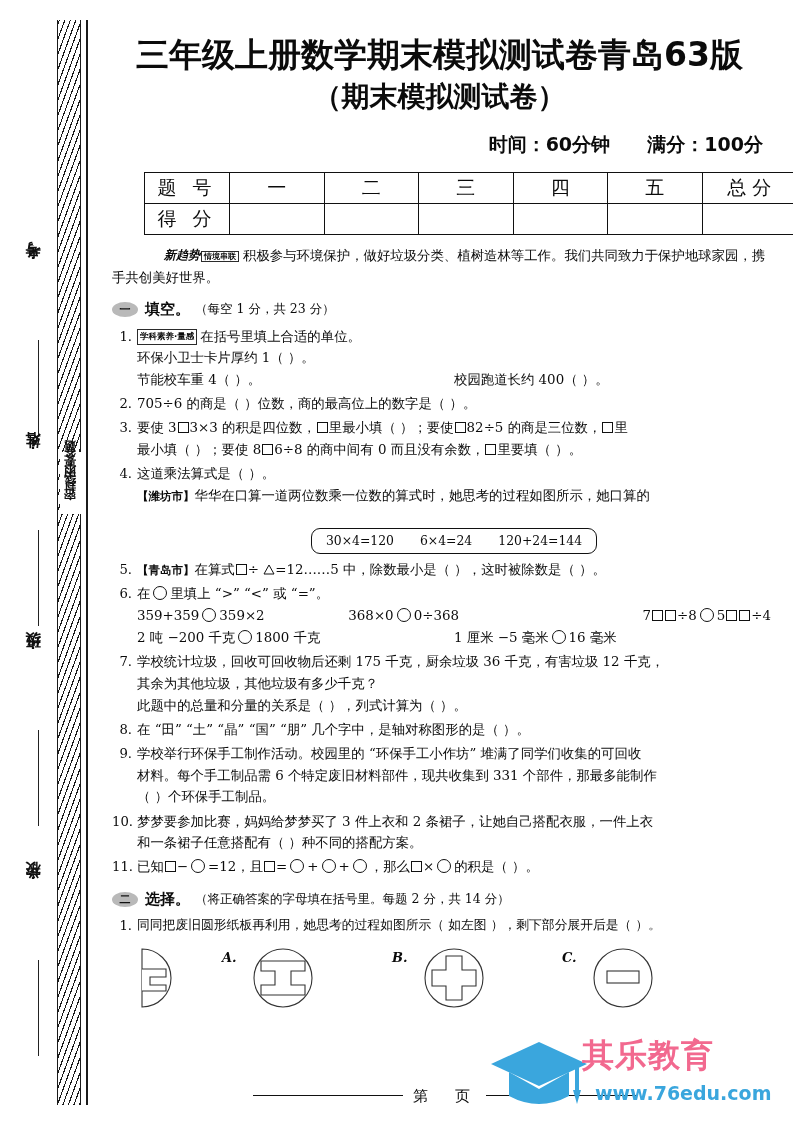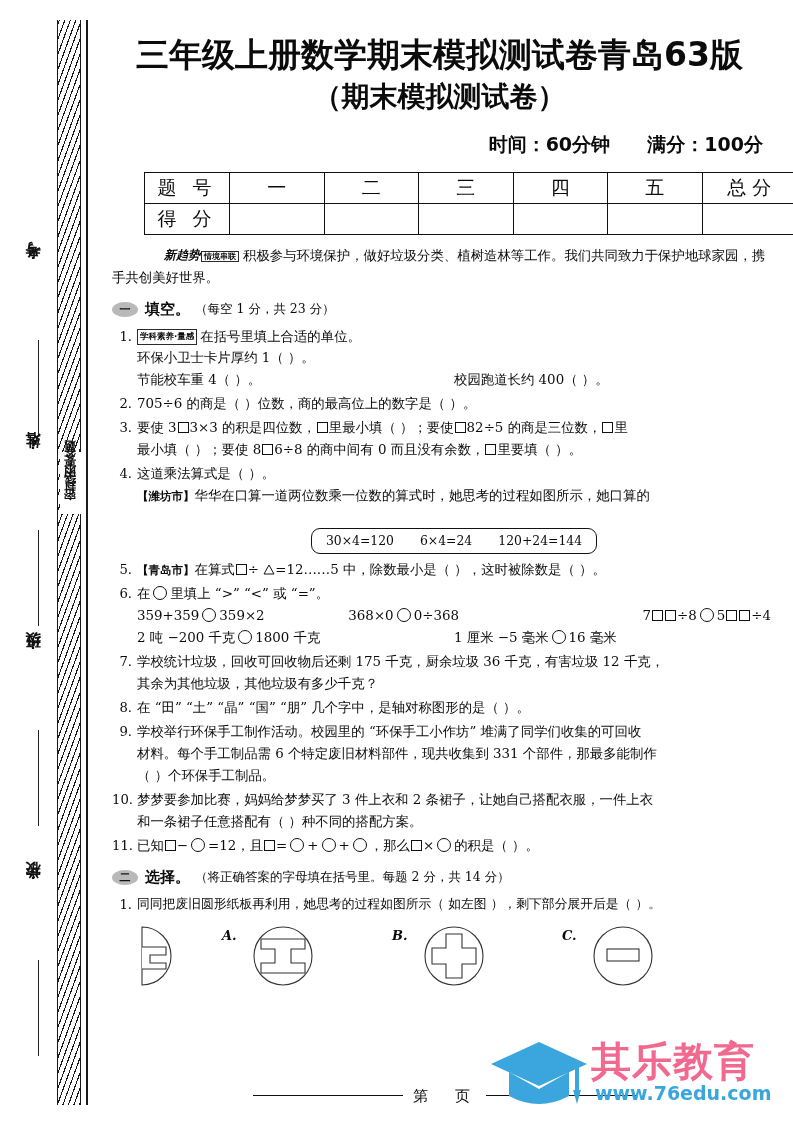--- a/index.html
+++ b/index.html
@@ -194,22 +194,22 @@
   }
   #footer .rule-l,#footer .rule-r{
     display:inline-block;width:150px;height:1.2px;background:#111;vertical-align:5px;margin:0 10px;
   }
 
   
   #watermark{
     position:absolute;left:487px;top:1028px;width:300px;height:94px;pointer-events:none;
   }
   #wm-text{
-    position:absolute;left:104px;top:6px;
-    font-size:40px;font-weight:900;color:#f2698f;letter-spacing:1px;
+    position:absolute;left:95px;top:6px;
+    font-size:32px;font-weight:900;color:#f2698f;letter-spacing:1px;
     font-family:"DejaVu Sans","Liberation Sans",sans-serif;
     white-space:nowrap;
   }
   #wm-url{
     position:absolute;left:108px;top:54px;
     font-size:19px;font-weight:900;color:#3aa6dd;letter-spacing:0px;
     font-family:"DejaVu Sans","Liberation Sans",sans-serif;
     white-space:nowrap;
   }
 </style>
@@ -358,20 +358,21 @@
             <div><span>1 厘米 −5 毫米</span><span class="ci"></span><span>16 毫米</span></div>
           </div>
         </div>
       </div>
 
       <div class="q">
         <span class="num">7.</span>
         <div class="txt">
           <div>学校统计垃圾，回收可回收物后还剩 175 千克，厨余垃圾 36 千克，有害垃圾 12 千克，</div>
           <div>其余为其他垃圾，其他垃圾有多少千克？</div>
+          <div>此题中的总量和分量的关系是（                ），列式计算为（                ）。</div>
         </div>
       </div>
 
       <div class="q">
         <span class="num">8.</span>
         <div class="txt">在 “田” “土” “晶” “国” “朋” 几个字中，是轴对称图形的是（            ）。</div>
       </div>
 
       <div class="q">
         <span class="num">9.</span>

